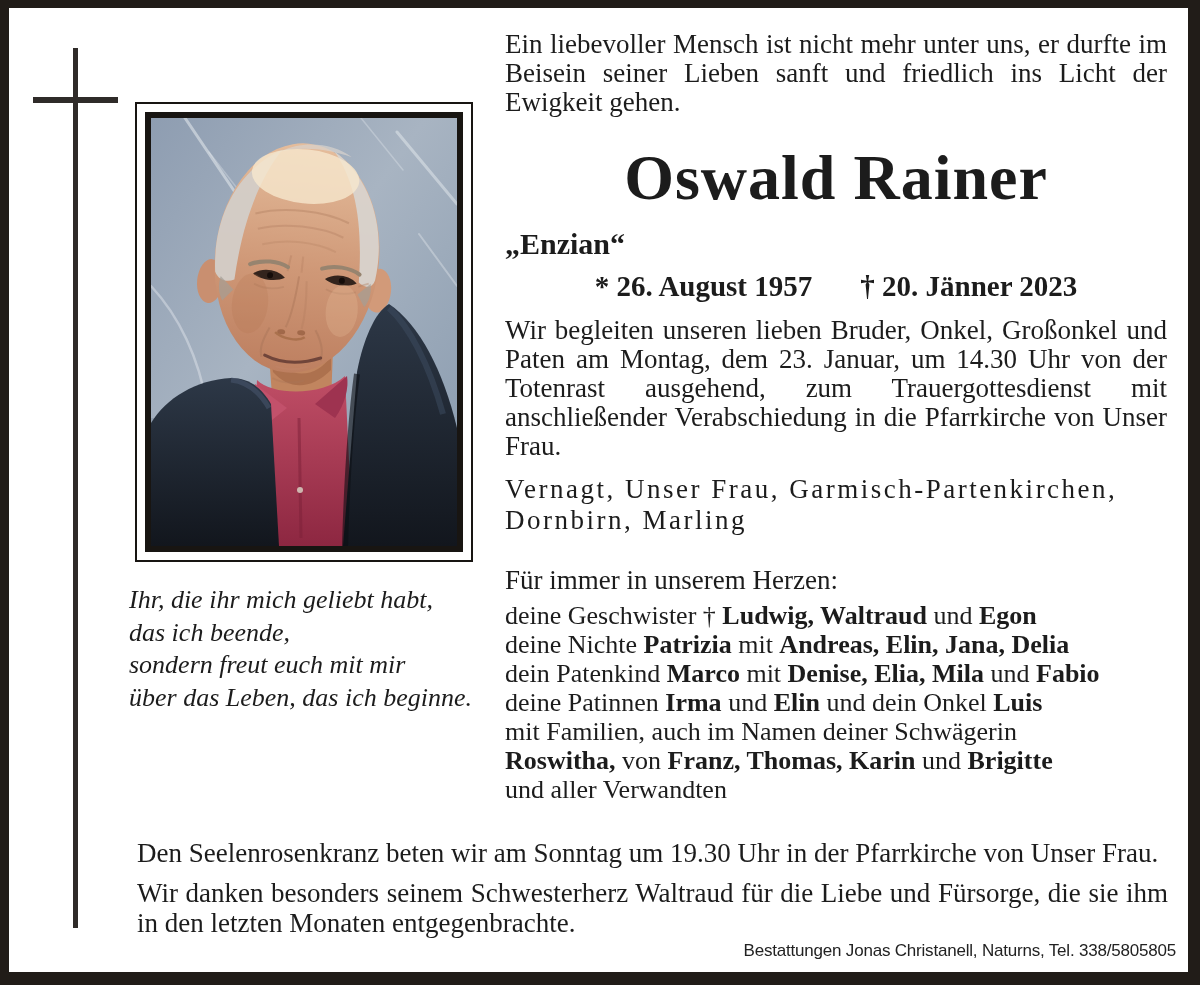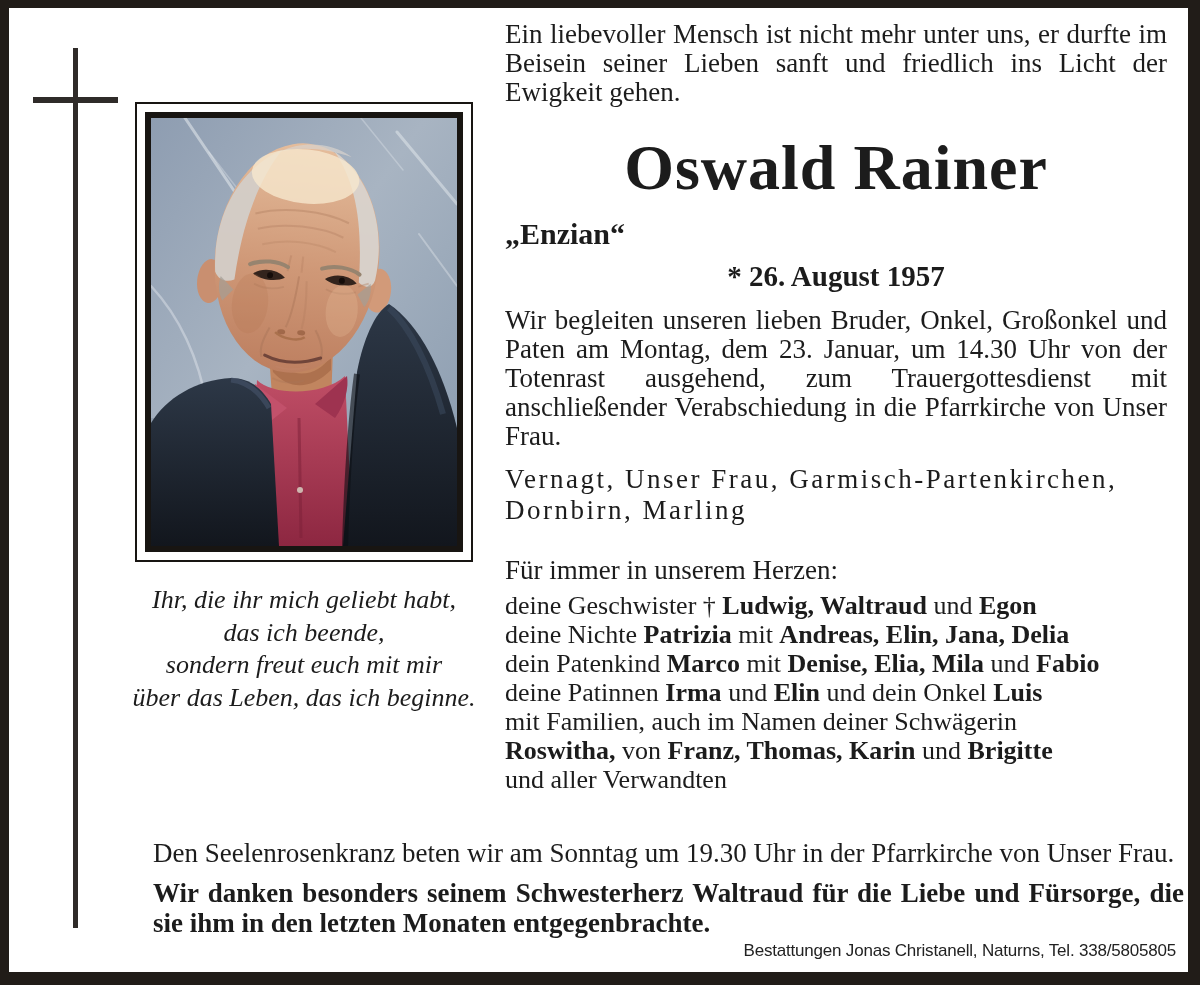--- a/index.html
+++ b/index.html
@@ -16,39 +16,39 @@
     color:var(--c-ink,#1c1c1c);
   }
   
   .cross-v{position:absolute;left:64px;top:40px;width:5px;height:880px;background:#2f2b29;}
   .cross-h{position:absolute;left:24px;top:89px;width:85px;height:6px;background:#2f2b29;}
   
   .photo-frame{position:absolute;left:126px;top:94px;border:2px solid #181512;background:#fff;padding:8px;}
   .photo-frame-inner{border:6px solid #181512;width:306px;height:428px;overflow:hidden;}
   .photo-frame-inner svg{display:block;}
   
-  .poem{position:absolute;left:120px;top:576px;width:350px;text-align:center;
+  .poem{position:absolute;left:120px;top:576px;width:350px;
         font-style:italic;font-size:26px;line-height:32.5px;}
   
-  .right-col{position:absolute;left:496px;top:12px;width:662px;}
+  .right-col{position:absolute;left:496px;top:22px;width:662px;}
   .opening{font-size:27px;line-height:29px;text-align:justify;}
   .deceased-name{margin-top:26px;font-size:64px;line-height:70px;font-weight:700;
                  text-align:center;letter-spacing:1px;}
   .nickname{margin-top:8px;font-size:30px;line-height:30px;font-weight:700;text-align:left;}
   .dates{margin-top:12px;font-size:29px;line-height:30px;font-weight:700;
          display:flex;justify-content:center;column-gap:48px;}
   .funeral{margin-top:15px;font-size:27px;line-height:29px;text-align:justify;}
   .places{margin-top:13px;font-size:27px;line-height:31px;letter-spacing:2.5px;}
   .remember-header{margin-top:30px;font-size:27px;line-height:29px;}
   .relatives{margin-top:6px;font-size:26px;line-height:29px;}
   .relatives .rel-line{white-space:nowrap;}
   
-  .bottom-block{position:absolute;left:144px;top:830px;width:1031px;}
+  .bottom-block{position:absolute;left:128px;top:830px;width:1031px;}
   .rosary{font-size:27px;line-height:30px;text-align:justify;}
-  .thanks{margin-top:10px;font-size:27px;line-height:30px;text-align:justify;font-weight:bold;}
+  .thanks{margin-top:10px;font-size:27px;line-height:30px;text-align:justify;}
   .undertaker{position:absolute;right:12px;top:933px;
               font-family:"Liberation Sans","DejaVu Sans",sans-serif;
               font-size:17px;line-height:20px;letter-spacing:-0.2px;color:#222;}
   b{font-weight:700;}
 </style>
 </head>
 <body>
 
 <div class="sheet" style="--c-ink: #1c1c1c; --c-frame: #211c18; --c-photobg: #9aa9bb; --c-shirt: #ab3550; --c-jacket: #1d2530;">
 
@@ -177,20 +177,21 @@
 
   <div class="right-col">
     <p class="opening" style="margin:0">Ein liebevoller Mensch ist nicht mehr unter uns, er durfte im Beisein seiner Lieben sanft und friedlich ins Licht der Ewigkeit gehen.</p>
 
     <h1 class="deceased-name" style="margin:26px 0 16px 0">Oswald Rainer</h1>
 
     <div class="nickname">„Enzian“</div>
 
     <div class="dates">
       <span>* 26. August 1957</span>
+      <span>† 20. Jänner 2023</span>
     </div>
 
     <p class="funeral" style="margin:15px 0 0 0">Wir begleiten unseren lieben Bruder, Onkel, Großonkel und Paten am Montag, dem 23. Januar, um 14.30 Uhr von der Totenrast ausgehend, zum Trauergottesdienst mit anschließender Verabschiedung in die Pfarrkirche von Unser Frau.</p>
 
     <div class="places">
       <div>Vernagt, Unser Frau, Garmisch-Partenkirchen,</div>
       <div>Dornbirn, Marling</div>
     </div>
 
     <div class="remember-header">Für immer in unserem Herzen:</div>

